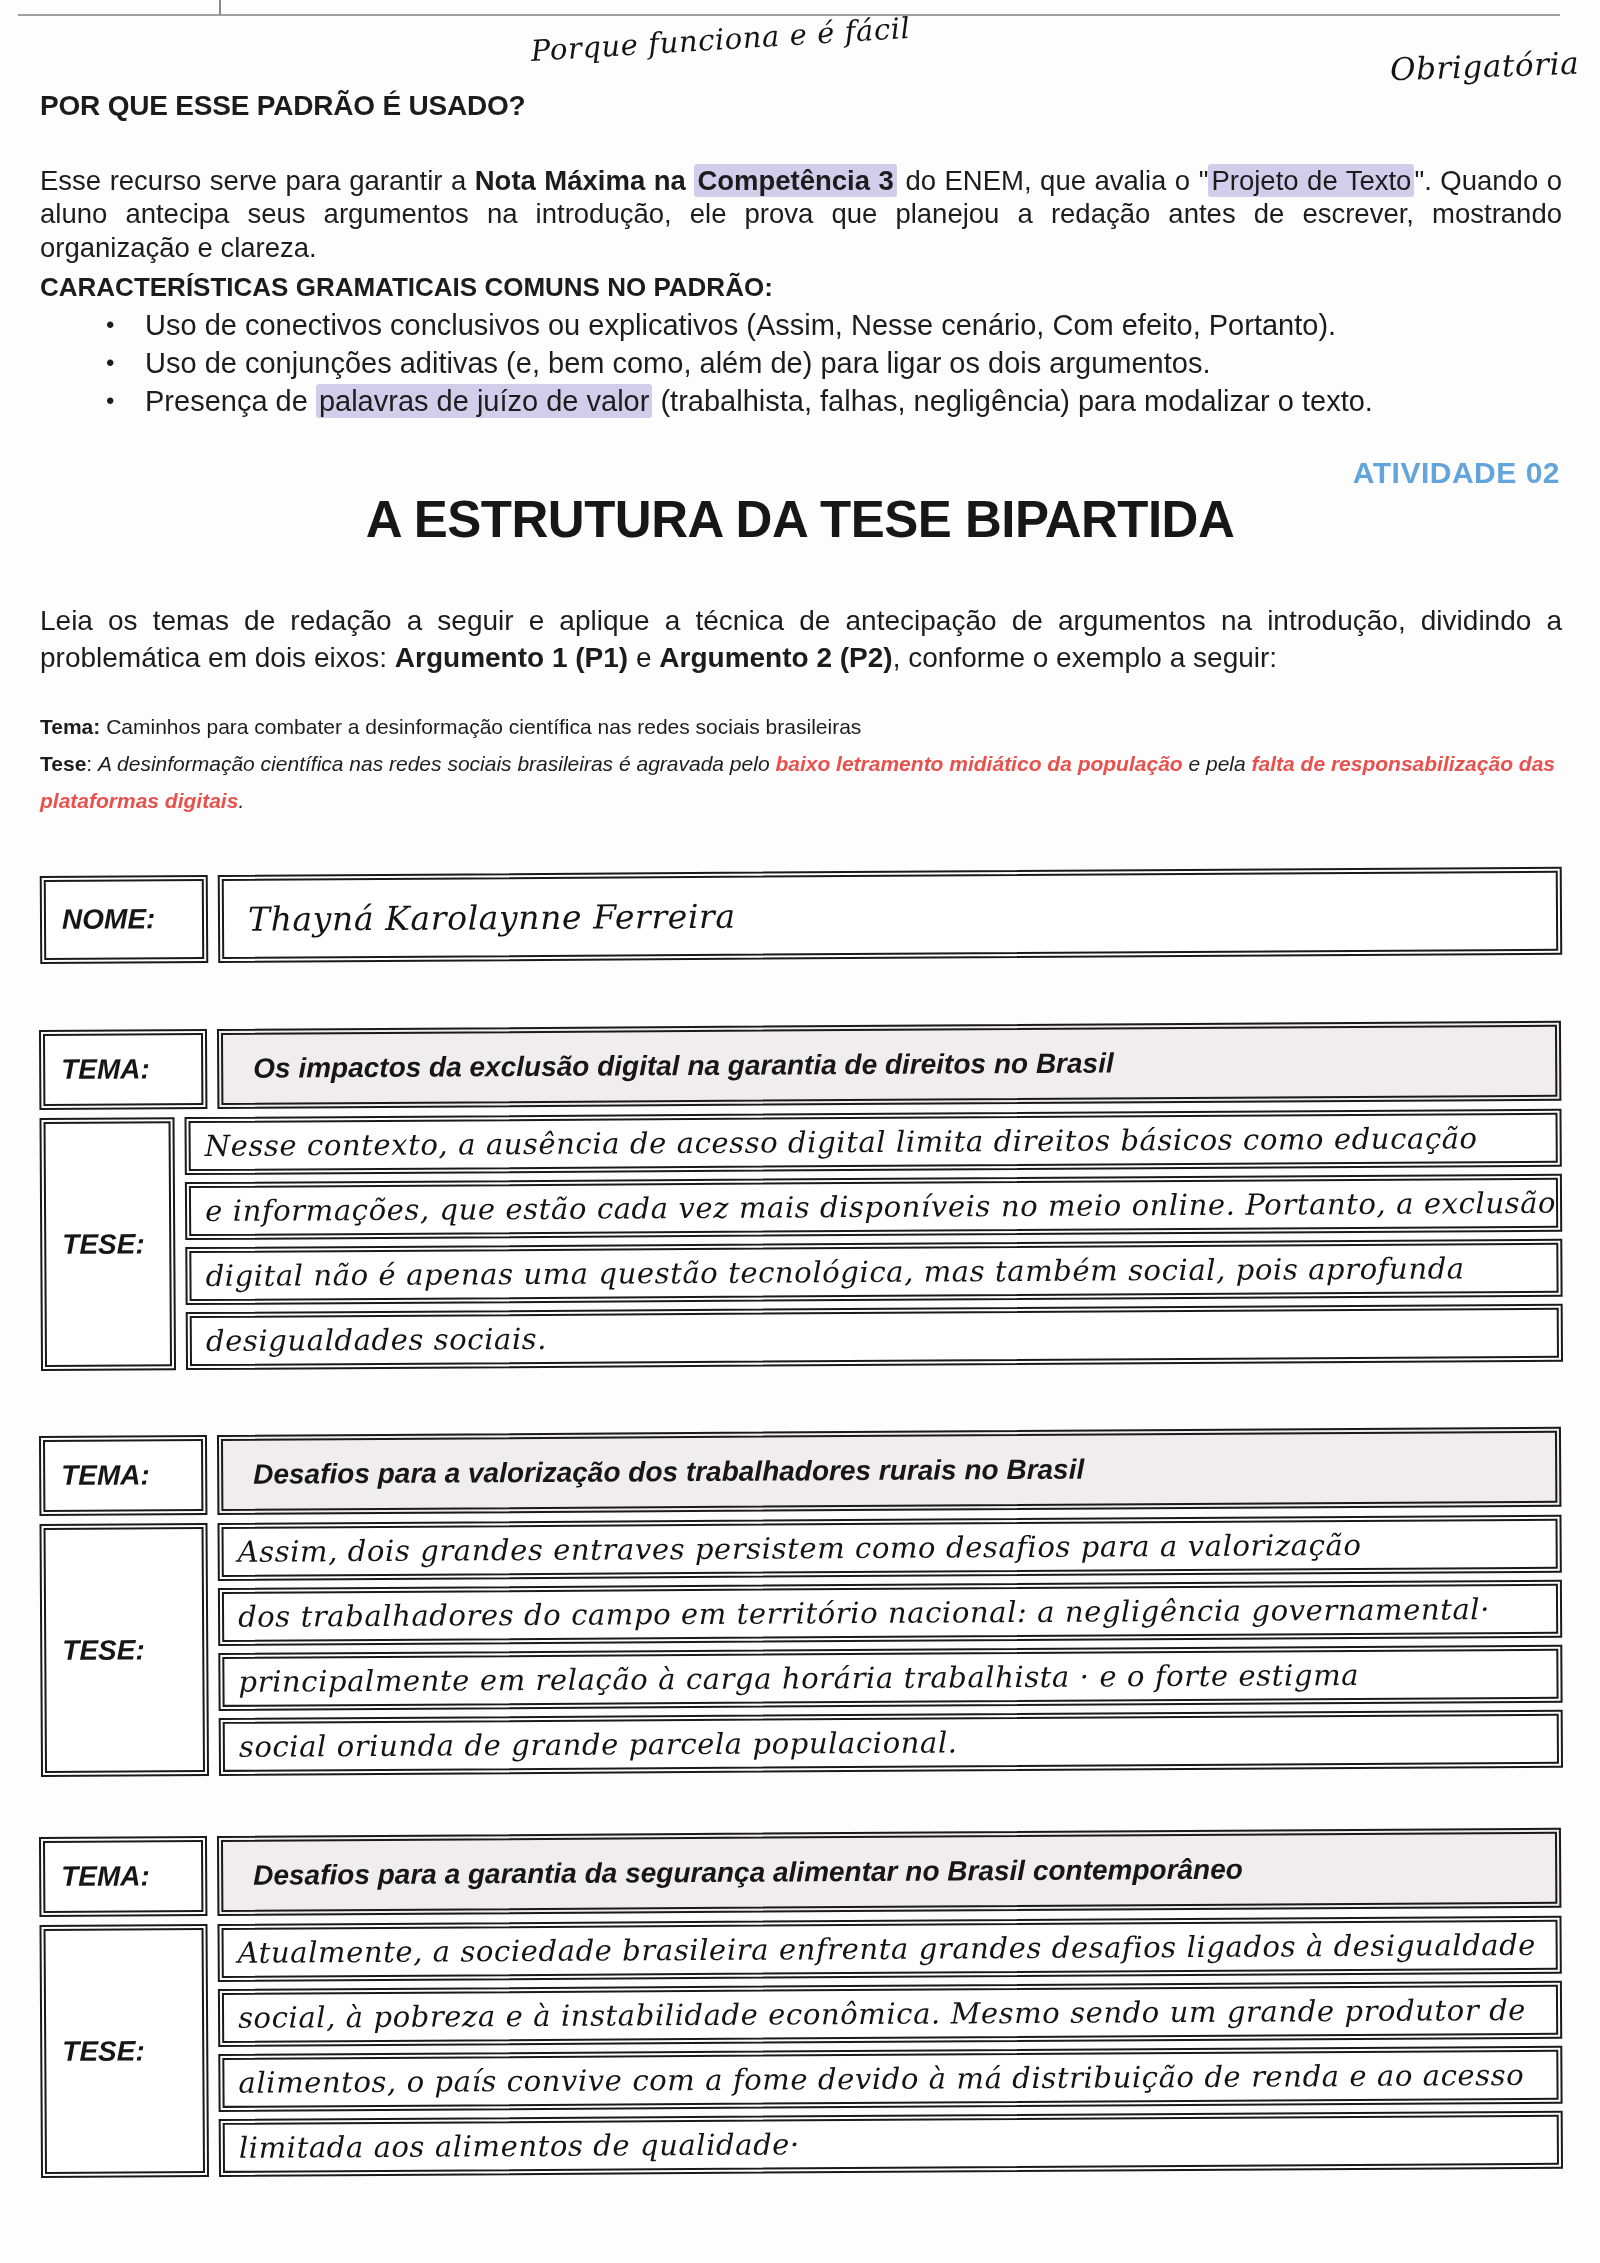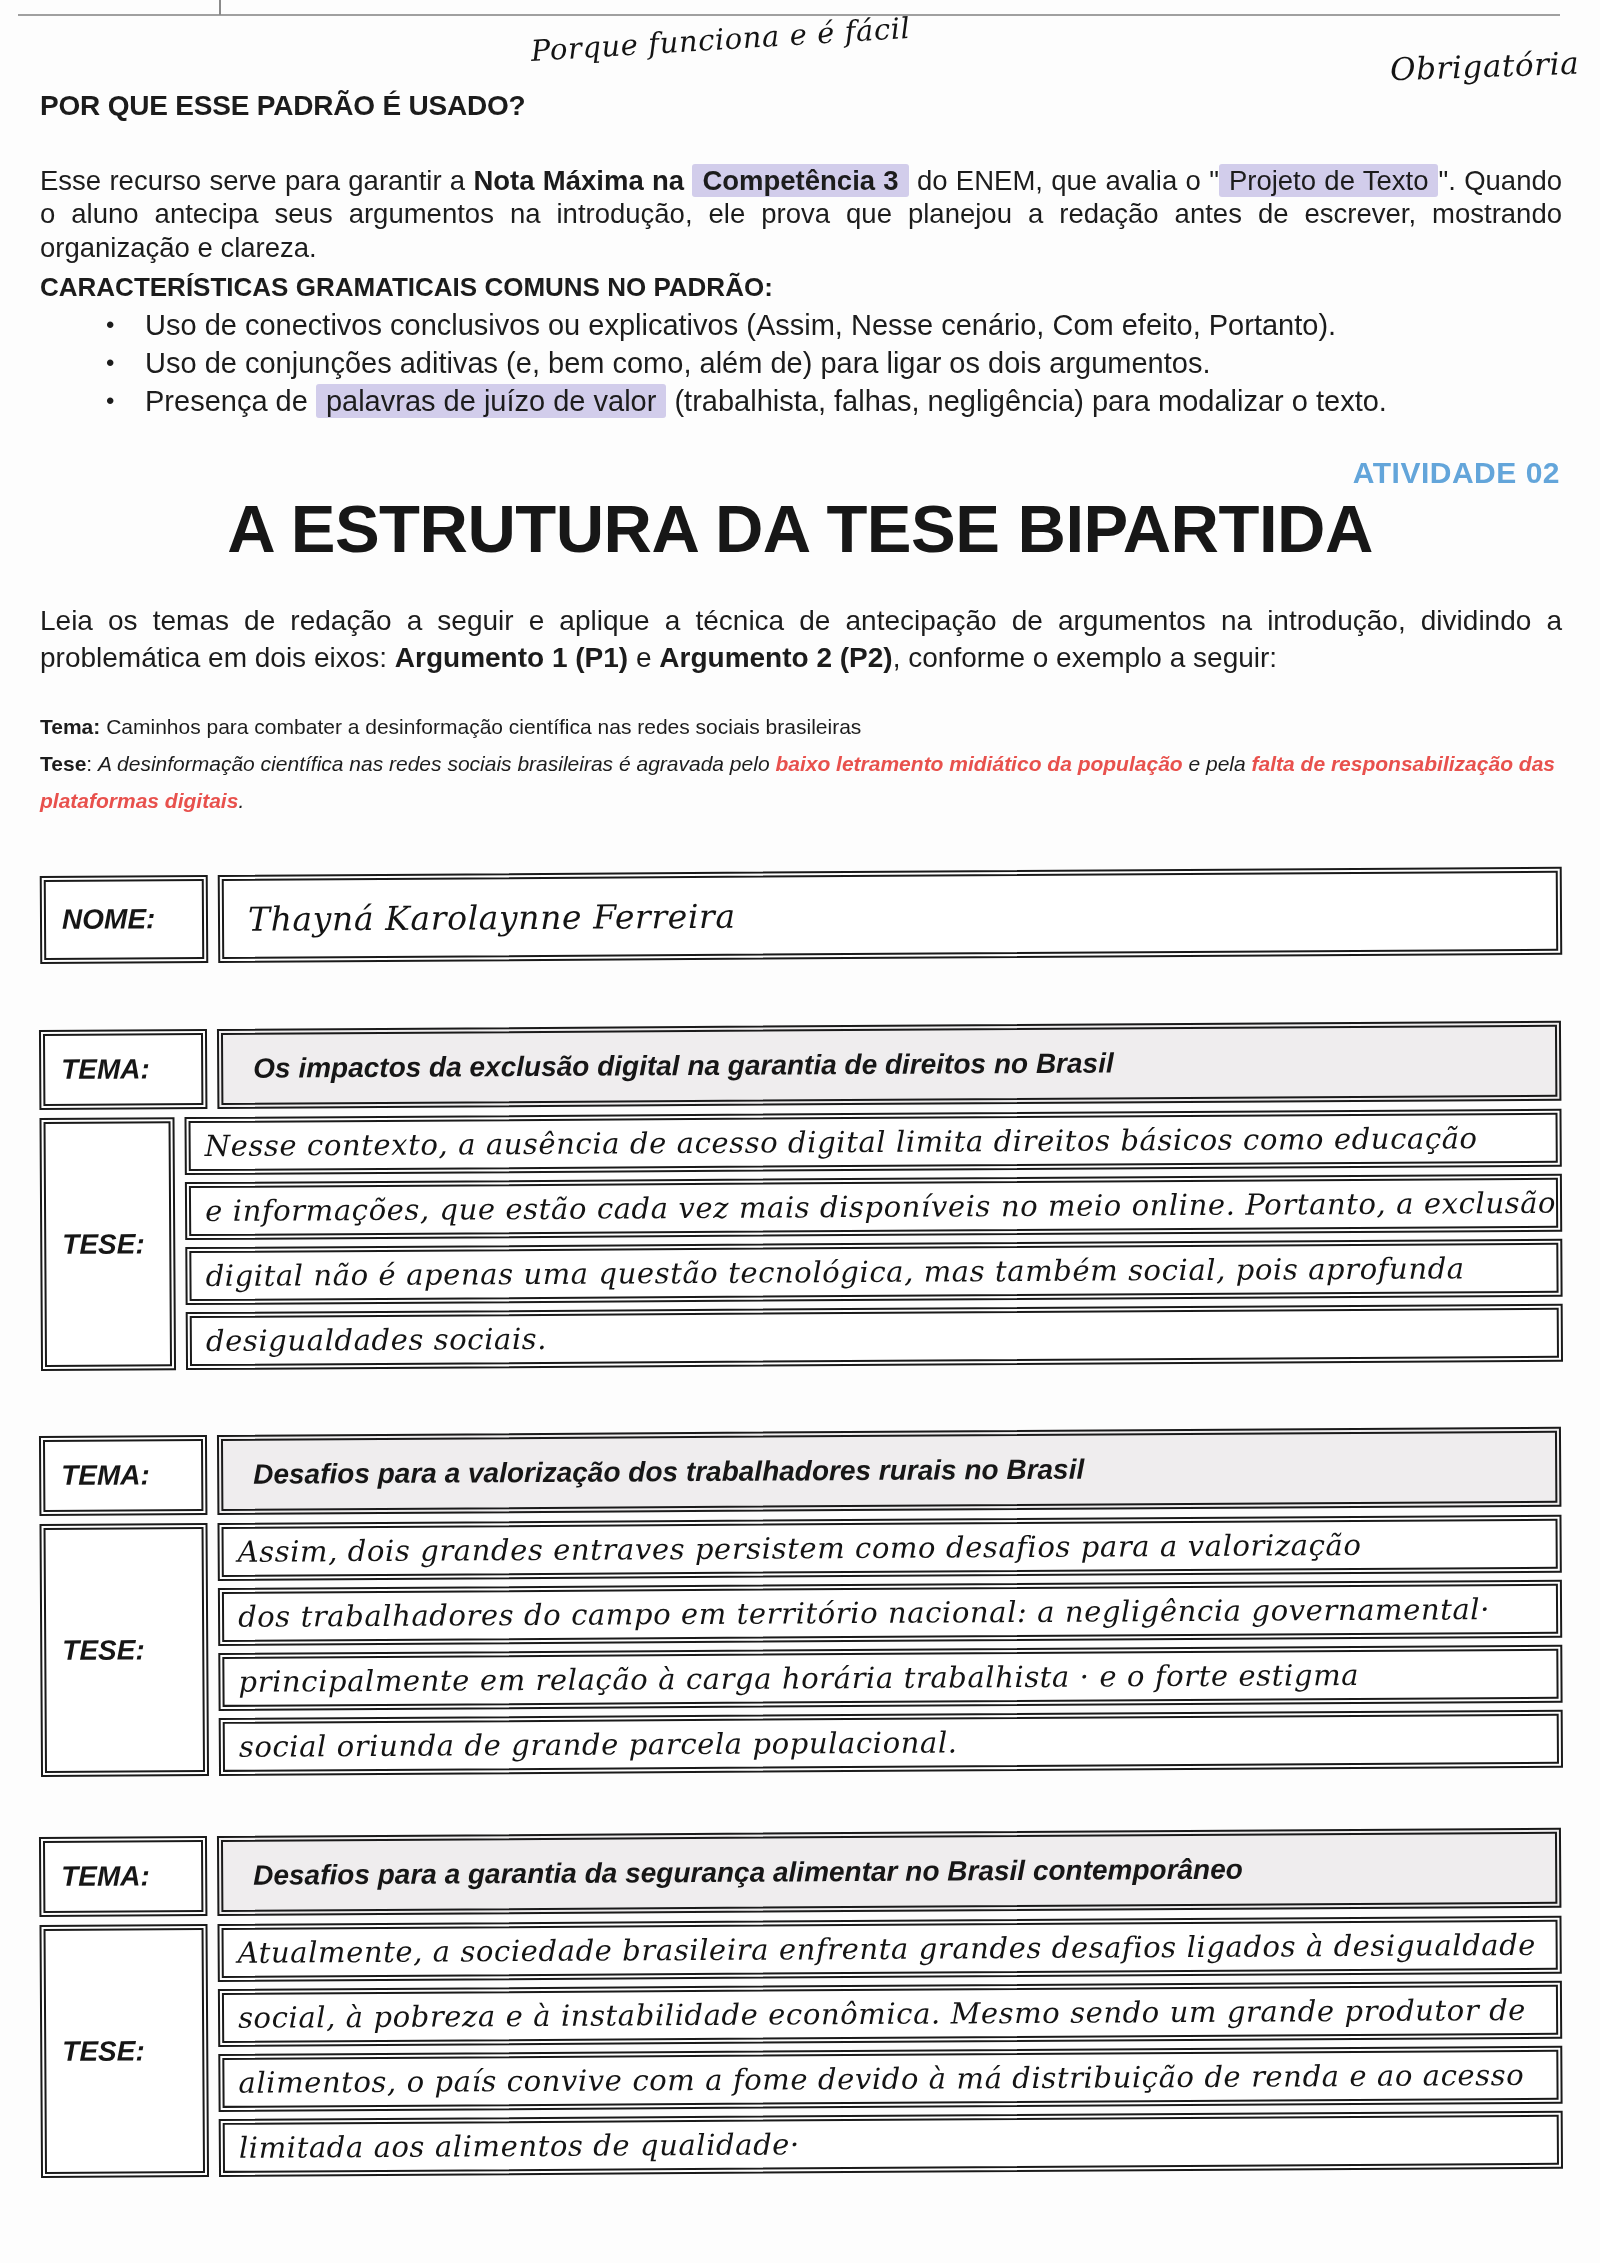--- a/index.html
+++ b/index.html
@@ -13,26 +13,26 @@
   #scan-line{left:18px;top:14px;width:1542px;height:2px;background:#a0a0a0;}
   #scan-tick{left:219px;top:0;width:2px;height:15px;background:#8a8a8a;}
   
   #why-heading{left:40px;top:90px;font-size:28px;font-weight:bold;letter-spacing:-0.2px;}
   #para1{left:40px;top:136px;width:1522px;font-size:27.5px;line-height:33.5px;text-align:justify;}
   #grammar-heading{left:40px;top:272px;font-size:26px;font-weight:bold;}
   #bullets{left:40px;top:306px;width:1522px;font-size:29px;line-height:38px;}
   .bullet{position:relative;padding-left:105px;}
   .bullet::before{content:"•";position:absolute;left:66px;top:0;font-size:24px;}
   #kicker{left:40px;top:456px;width:1520px;text-align:right;font-size:30px;font-weight:bold;color:#63a5da;letter-spacing:0.5px;}
-  #big-title{left:40px;top:490px;width:1520px;text-align:center;font-size:67px;font-weight:bold;letter-spacing:-0.5px;color:#171717;}
+  #big-title{left:40px;top:490px;width:1520px;text-align:center;font-size:51px;font-weight:bold;letter-spacing:-0.5px;color:#171717;}
   #leia{left:40px;top:574px;width:1522px;font-size:28px;line-height:37px;text-align:justify;}
   #example{left:40px;top:708px;width:1525px;font-size:21px;line-height:37px;}
   .b{font-weight:bold;}
   .i{font-style:italic;}
-  .hl{background:#d2cdeb;border-radius:3px;padding:1px 10px;}
+  .hl{background:#d2cdeb;border-radius:3px;padding:1px 3px;}
   .redseg{color:#e8514d;font-weight:bold;font-style:italic;}
   
   .hw{font-family:"DejaVu Serif",serif;font-style:italic;color:#141414;letter-spacing:0.6px;}
   #annot-top{left:532px;top:34px;font-size:29px;transform:rotate(-3.5deg);transform-origin:left bottom;}
   #annot-right{left:1390px;top:48px;font-size:31px;transform:rotate(-2deg);}
   
   .dbox{border:6px double #1a1a1a;box-sizing:border-box;background:#fff;}
   .label-cell{width:168px;display:flex;align-items:center;padding-left:16px;
     font-weight:bold;font-style:italic;font-size:28px;color:#161616;}
   #nome-row{left:40px;top:876px;width:1522px;height:88px;display:flex;gap:10px;

